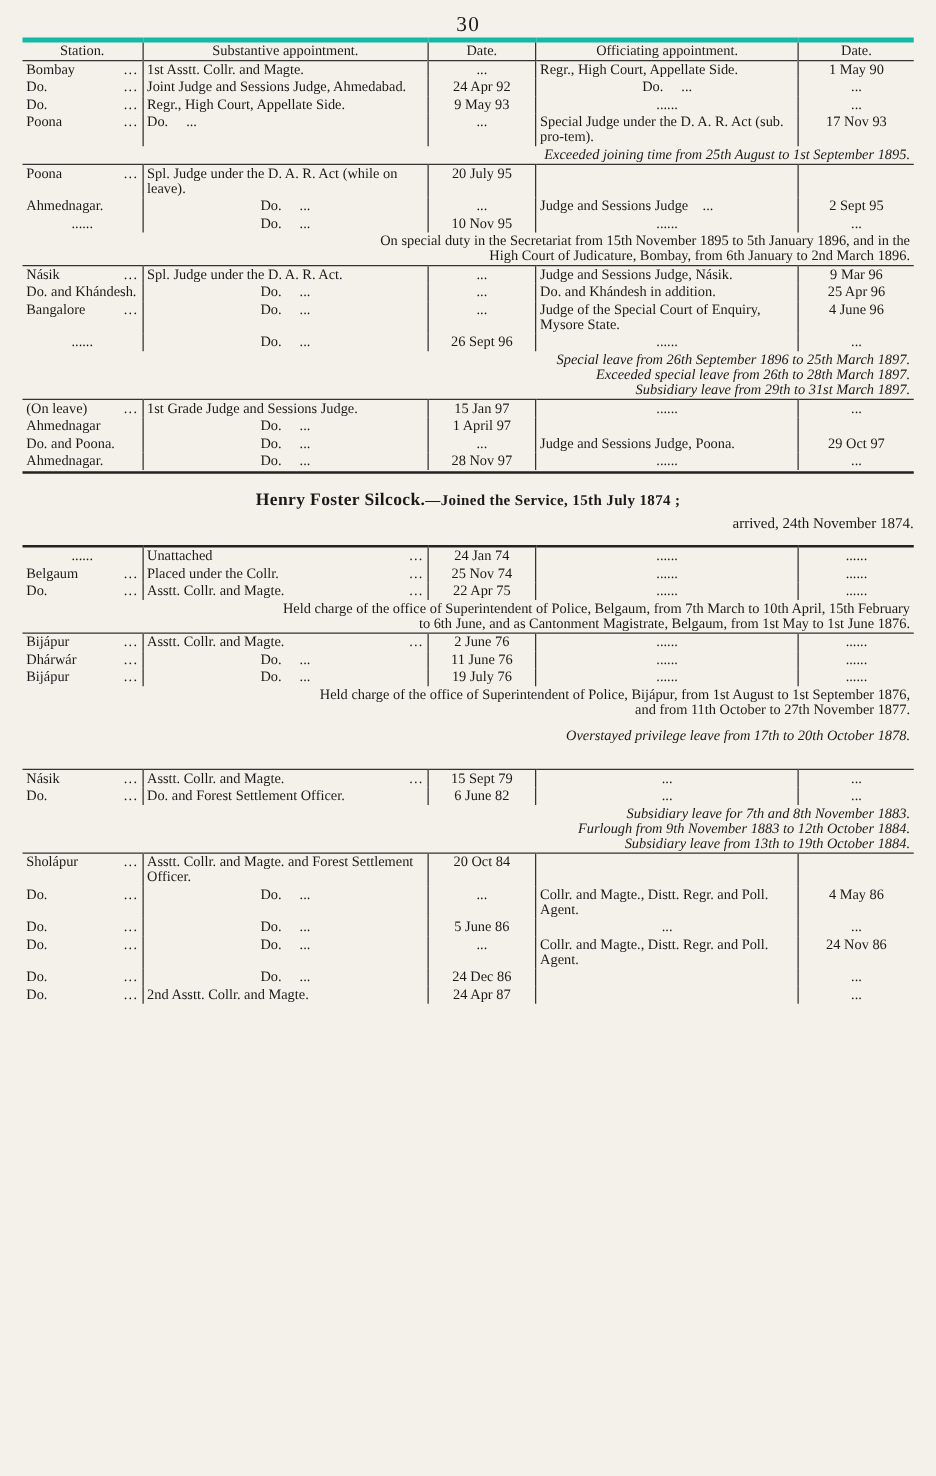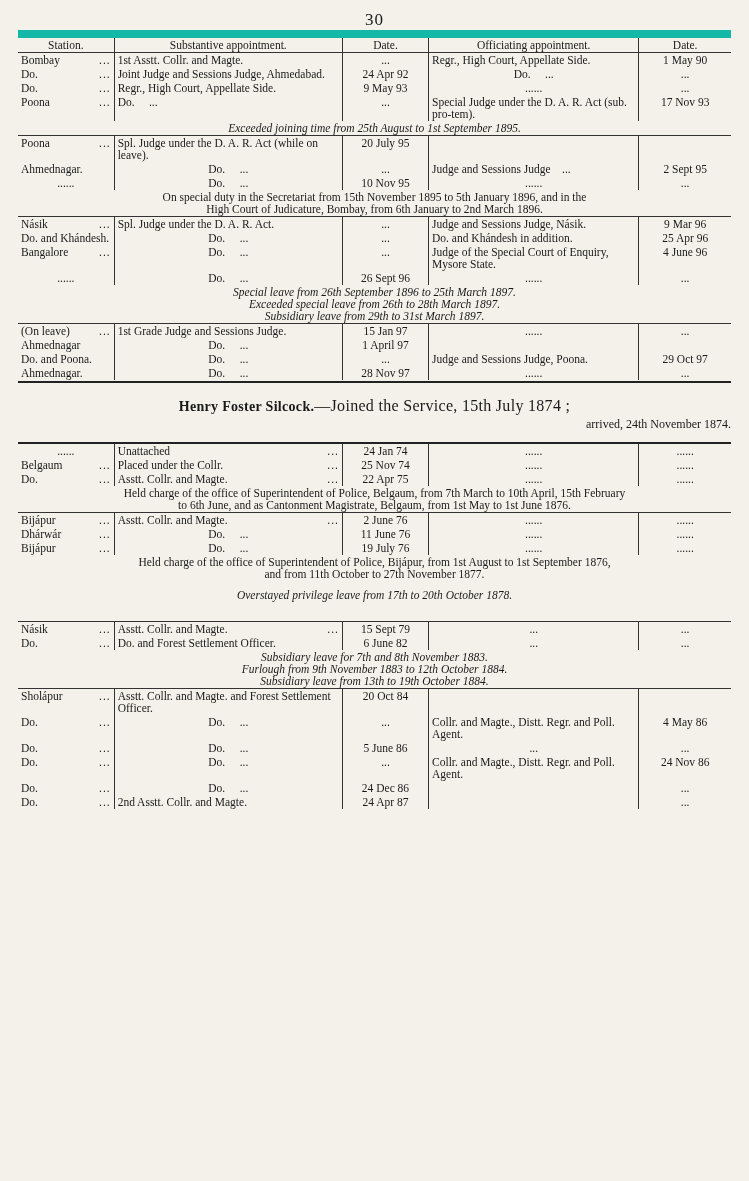--- a/index.html
+++ b/index.html
@@ -66,28 +66,28 @@
     padding:2px 4px;
   }
 
   .section-title {
     text-align:center;
     font-size:14px;
     padding:12px 0 2px 0;
     font-weight:bold;
     letter-spacing:.3px;
   }
-  .section-title .normal { font-weight:normal; font-size:16px; }
+  .section-title .normal { font-weight:bold; font-size:12px; }
   .section-sub {
     text-align:right;
     font-size:12px;
     padding-bottom:10px;
   }
-  .full-note-row td { border:0; }
-  .hdr-top-rule { border-top:8px solid #14b8a6; }
+  .full-note-row td { border:0;text-align:right; }
+  .hdr-top-rule { border-top:4px solid #14b8a6; }
 </style>
 </head>
 <body>
 
 <div class="page">
 
   <div class="page-number">30</div>
 
   <div class="sheet">
 

